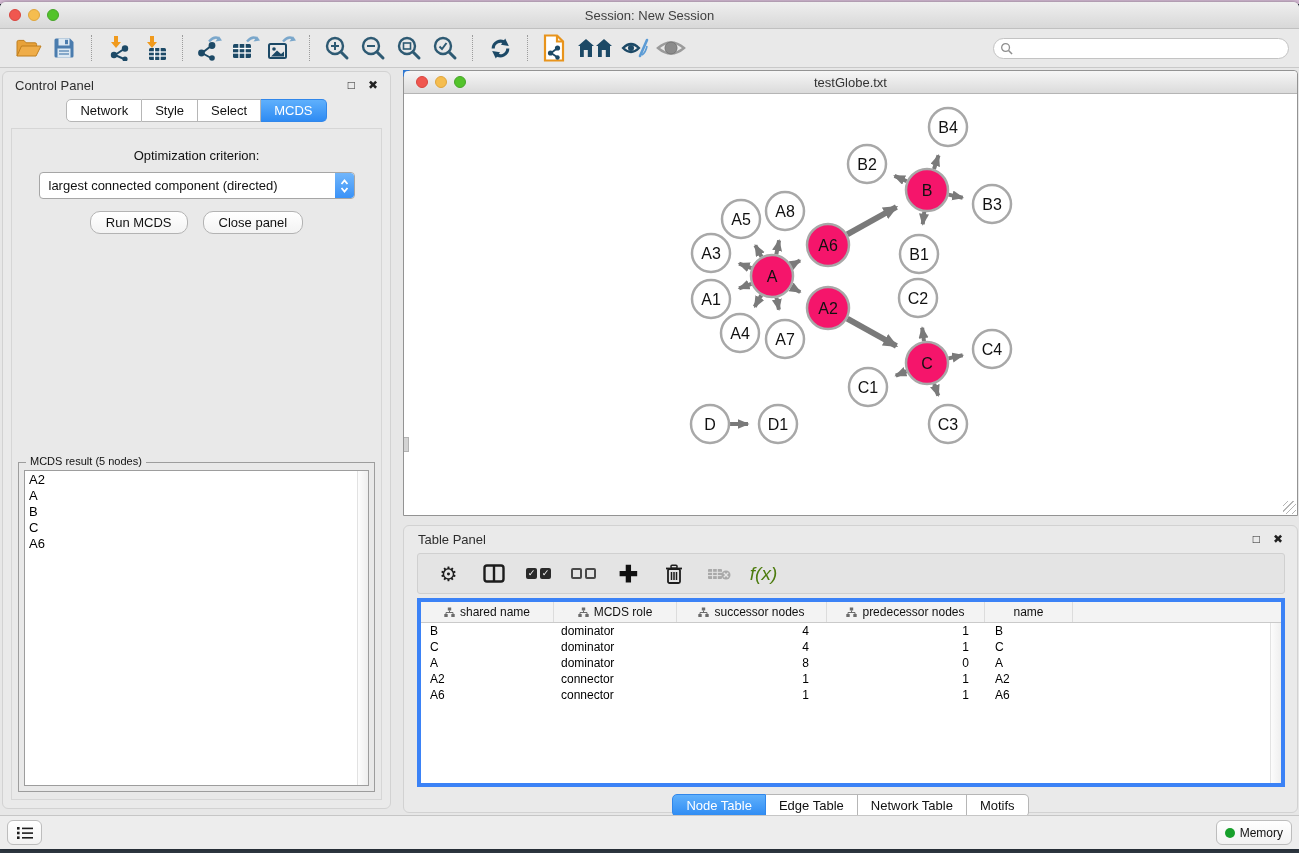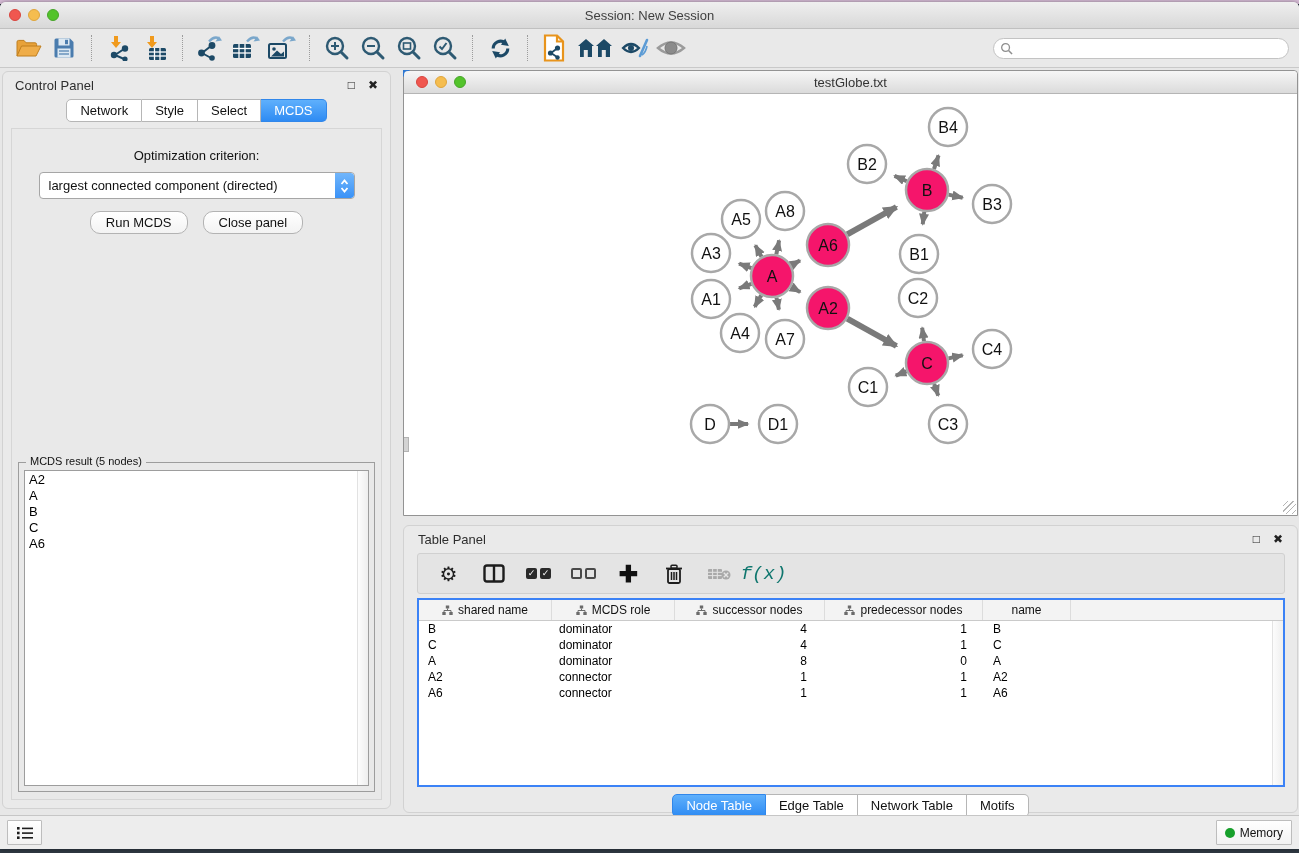--- a/index.html
+++ b/index.html
@@ -91,29 +91,29 @@
     background:#d3d3d3; border:1px solid #b3b3b3; }
 
   
   .table-panel { position:absolute; left:403px; top:457px; right:1px; bottom:2px;
     background:#eaeaea; border:1px solid #d2d2d2; border-radius:6px; }
   .tp-toolbar { margin:1px 12px 0 13px; height:41px; background:#e4e4e4;
     border:1px solid #d0d0d0; border-radius:3px; display:flex; align-items:center;
     gap:0; padding-left:8px; }
   .tp-btn { width:45px; height:34px; display:flex; align-items:center; justify-content:center; }
   .gear-glyph { font-size:20px; color:#1d1d1d; }
-  .fx-label { font-family:Liberation Mono, monospace; font-style:italic; font-size:19px; color:#0f766e; }
+  .fx-label { font-family:Liberation Sans, sans-serif; font-style:italic; font-size:19px; color:#4d7c0f; }
   .chk-pair { display:flex; gap:3px; }
   .chk { width:11px; height:11px; border-radius:2px; }
   .chk.filled { background:#2a2a2a; color:#fff; font-size:9px; line-height:11px; text-align:center; }
   .chk.empty { border:2px solid #4a4a4a; background:transparent; }
   .plus-glyph { font-size:23px; font-weight:bold; color:#111; line-height:20px; }
 
   .data-table { margin:4px 12px 0 13px; height:189px; background:#fff;
-    border:2px solid #3b82f6; position:relative; font-size:12px; overflow:hidden; }
+    border:4px solid #3b82f6; position:relative; font-size:12px; overflow:hidden; }
   .thead { display:flex; height:21px; background:#f3f3f3; border-bottom:1px solid #cacaca; }
   .th { display:flex; align-items:center; justify-content:center; gap:5px;
     border-right:1px solid #dcdcdc; color:#111; }
   .th:last-child { border-right:none; }
   .col-0{width:133px;} .col-1{width:123px;} .col-2{width:150px;} .col-3{width:158px;} .col-4{width:88px;}
   .col-fill{flex:1; border-right:none;}
   .trow { display:flex; height:16px; align-items:center; }
   .td { overflow:hidden; white-space:nowrap; color:#000; }
   .td.c0 { width:133px; padding-left:9px; }
   .td.c1 { width:123px; padding-left:7px; }
@@ -121,21 +121,21 @@
   .td.c3 { width:158px; text-align:right; padding-right:16px; }
   .td.c4 { width:88px; padding-left:10px; }
   .table-scroll { position:absolute; right:0; top:21px; bottom:0; width:11px;
     background:linear-gradient(90deg,#fcfcfc,#efefef); border-left:1px solid #e3e3e3; }
   .tp-tabs { display:flex; justify-content:center; margin-top:7px; }
 
   
   .statusbar { height:34px; background:#ededed; border-top:1px solid #c6c6c6;
     display:flex; align-items:center; padding:0 7px; flex:0 0 auto; }
   .status-btn { height:25px; background:linear-gradient(#fff,#f2f2f2); border:1px solid #bdbdbd;
-    border-radius:1px; display:flex; align-items:center; justify-content:center; padding:0 8px; gap:5px; }
+    border-radius:6px; display:flex; align-items:center; justify-content:center; padding:0 8px; gap:5px; }
   .memory-dot { width:10px; height:10px; border-radius:50%; background:#17a02b; }
   .memory-label { font-size:12px; color:#111; }
 </style>
 </head>
 <body>
 
 <div class="screen">
 <div class="app-window">
 
   <div class="titlebar">

